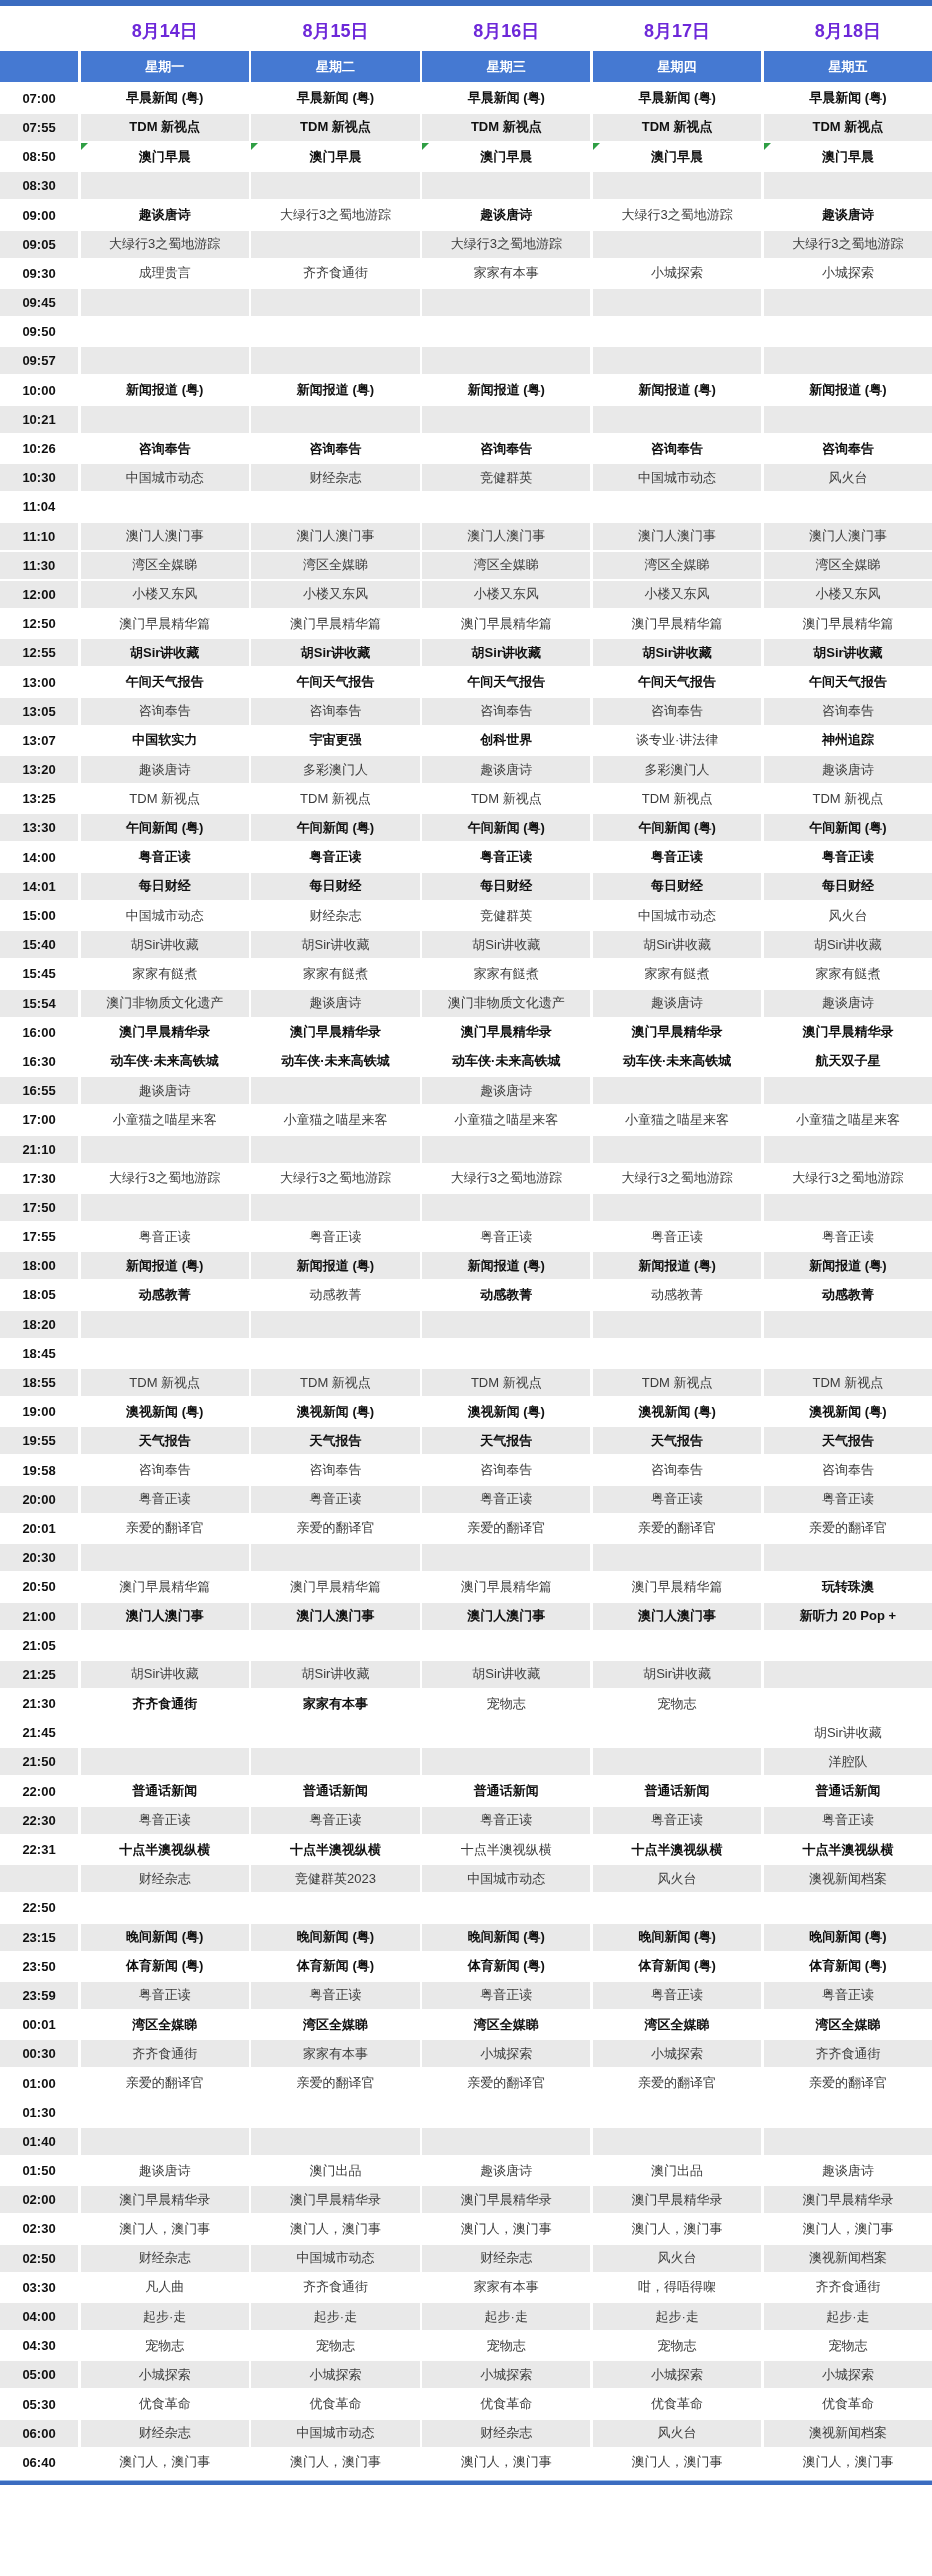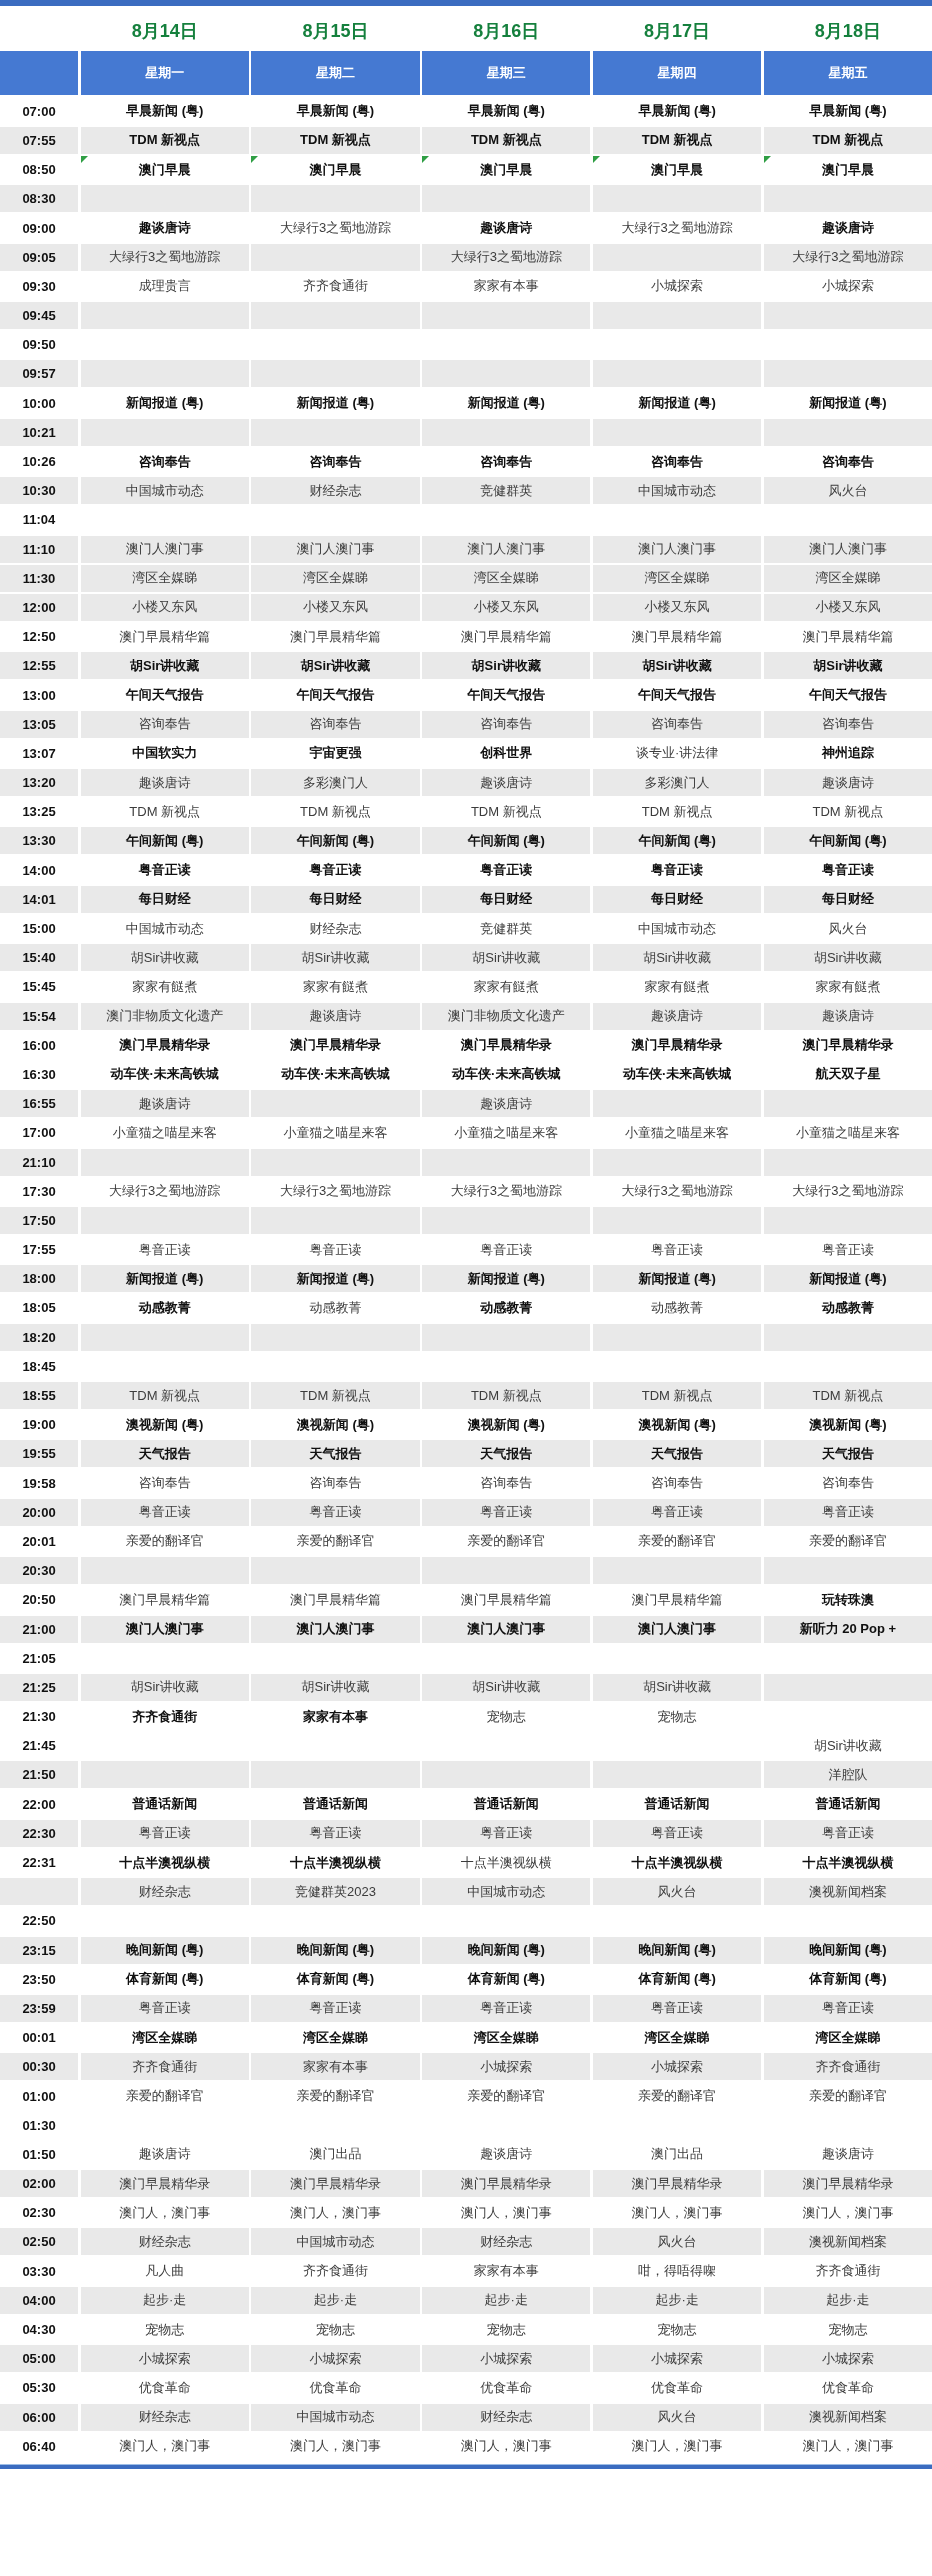--- a/index.html
+++ b/index.html
@@ -8,22 +8,22 @@
     --shade:#e9e9e9;
     --bold-ink:#101010;
     --ink:#3c3c3c;
     --green:#2f9e44;
   }
   html,body{margin:0;padding:0;background:#ffffff;}
   body{width:932px;font-family:"Liberation Sans","DejaVu Sans",sans-serif;}
   .top-rule{height:6px;background:var(--line-blue);margin-bottom:5.2px;}
   .grid-row{display:grid;grid-template-columns:78px repeat(5,1fr);column-gap:2.6px;}
   .date-row{height:40px;align-items:center;}
-  .date-cell{text-align:center;font-size:18px;font-weight:700;color:#15803d;}
-  .weekday-row{height:44px;margin-bottom:2.6px;}
+  .date-cell{text-align:center;font-size:18px;font-weight:700;color:#6d28d9;}
+  .weekday-row{height:31px;margin-bottom:2.6px;}
   .weekday-cell{background:var(--header-blue);color:#fff;font-size:13px;font-weight:700;
     display:flex;align-items:center;justify-content:center;}
   .time-spacer{background:transparent;}
   .weekday-row .time-spacer{background:var(--header-blue);}
   .sched-row{height:27px;margin-bottom:2.2px;}
   .cell{display:flex;align-items:center;justify-content:center;font-size:13px;
     color:var(--ink);white-space:nowrap;overflow:hidden;position:relative;}
   .sched-row.shade .cell{background:var(--shade);}
   .cell.time{font-weight:700;color:#111;}
   .cell.bold{font-weight:700;color:var(--bold-ink);}
@@ -608,20 +608,28 @@
       <div class="cell prog">亲爱的翻译官</div>
     </div>
     <div class="grid-row sched-row">
       <div class="cell time">01:30</div>
       <div class="cell prog"></div>
       <div class="cell prog"></div>
       <div class="cell prog"></div>
       <div class="cell prog"></div>
       <div class="cell prog"></div>
     </div>
+    <div class="grid-row sched-row shade">
+      <div class="cell time">01:40</div>
+      <div class="cell prog"></div>
+      <div class="cell prog"></div>
+      <div class="cell prog"></div>
+      <div class="cell prog"></div>
+      <div class="cell prog"></div>
+    </div>
     <div class="grid-row sched-row">
       <div class="cell time">01:50</div>
       <div class="cell prog">趣谈唐诗</div>
       <div class="cell prog">澳门出品</div>
       <div class="cell prog">趣谈唐诗</div>
       <div class="cell prog">澳门出品</div>
       <div class="cell prog">趣谈唐诗</div>
     </div>
     <div class="grid-row sched-row shade">
       <div class="cell time">02:00</div>

